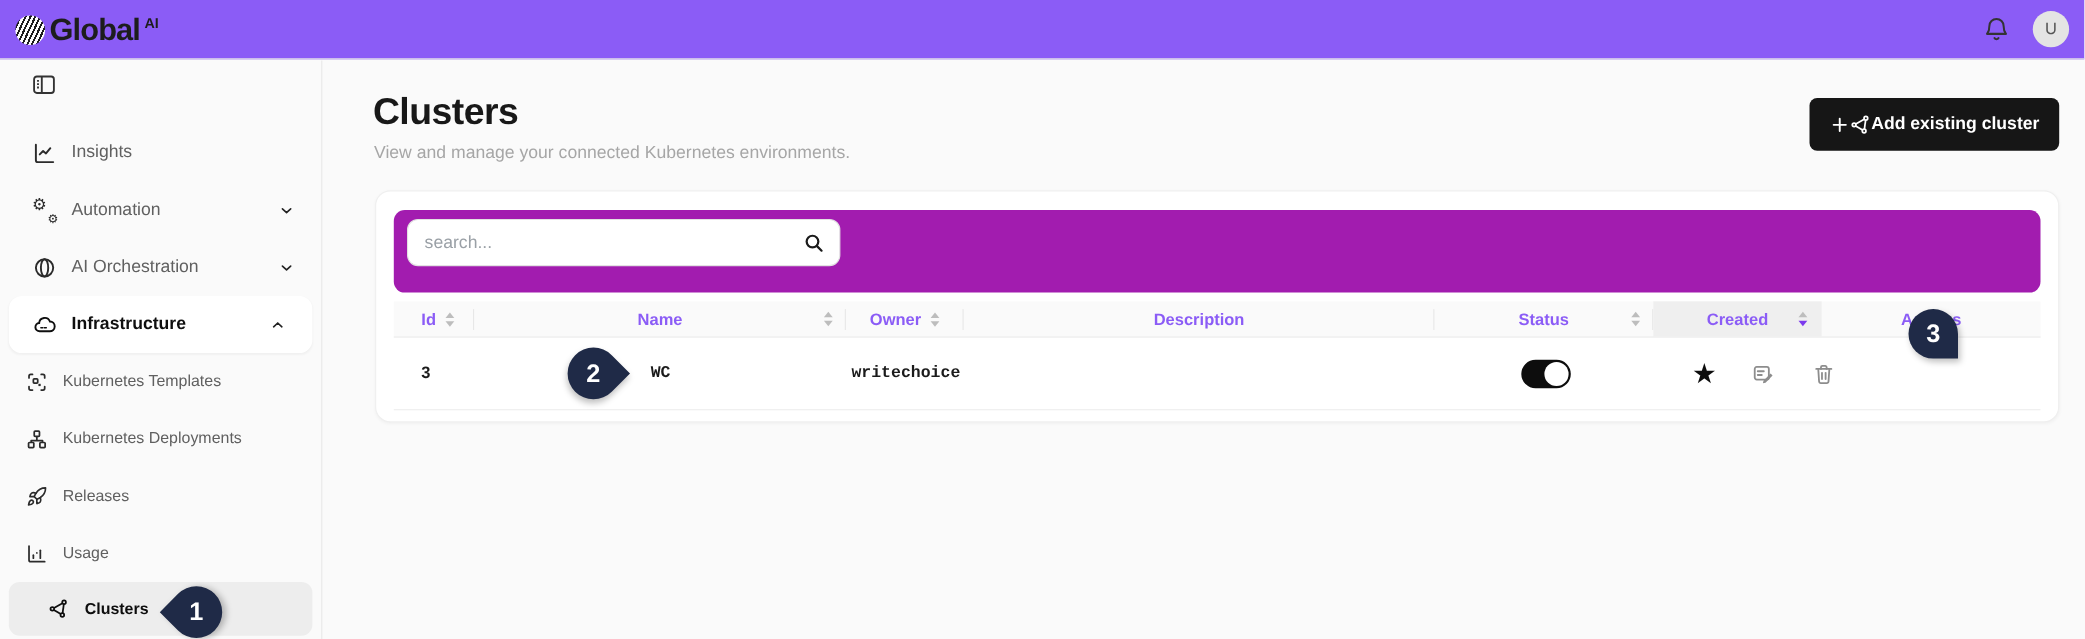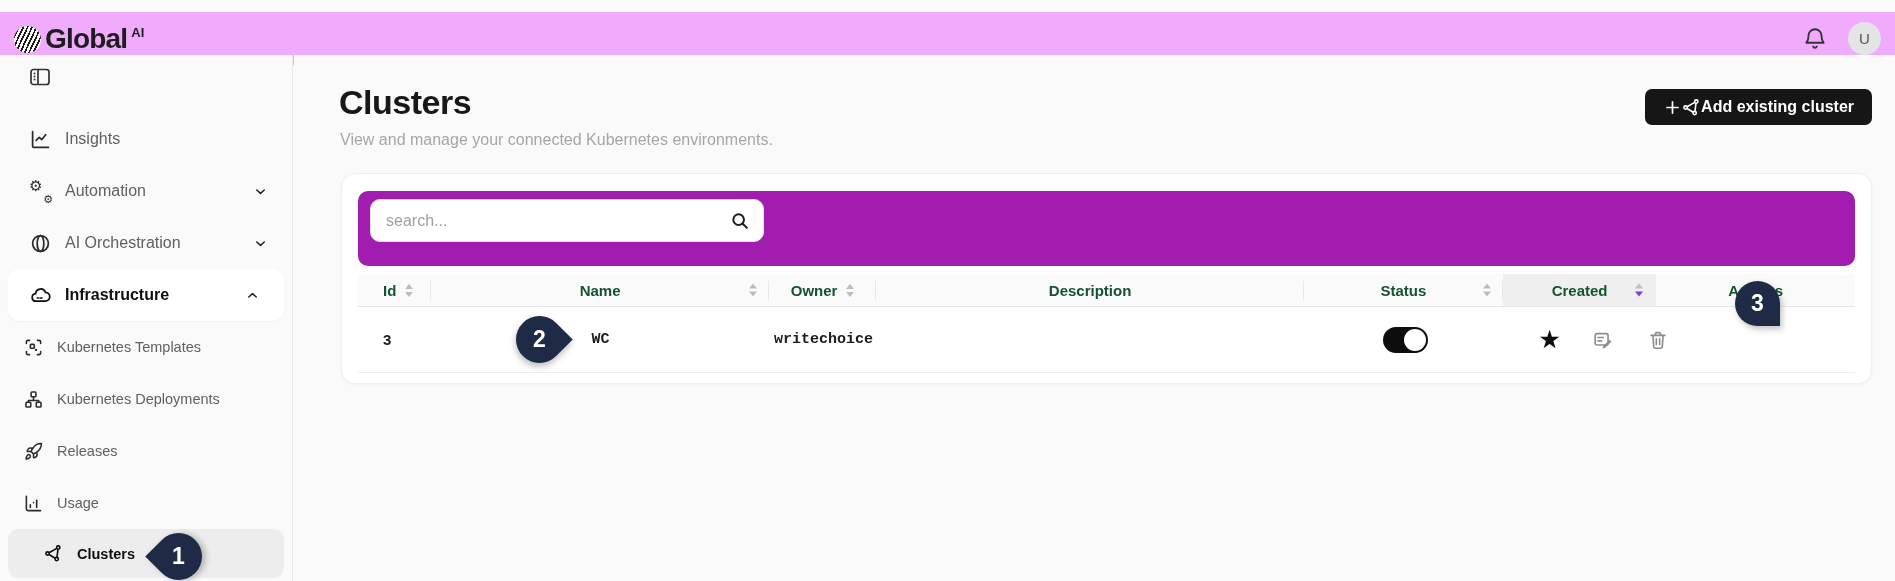--- a/index.html
+++ b/index.html
@@ -1,20 +1,20 @@
 <!DOCTYPE html>
 <html><head>
 <meta charset="utf-8">
 <style>
   * { margin:0; padding:0; box-sizing:border-box; }
   html,body { width:1895px; height:581px; overflow:hidden; }
   body { font-family:"Liberation Sans", sans-serif; background:#fafafa; color:#1c1c1c; position:relative; }
 
   
-  .topbar { position:absolute; left:0; top:12px; width:1895px; height:54px; background:#f0abfc;
+  .topbar { position:absolute; left:0; top:0; width:1895px; height:54px; background:#8b5cf6;
             border-bottom:1px solid #e9e9e9; display:flex; align-items:center; justify-content:space-between;text-align:center; }
   .brand { display:flex; align-items:flex-start; padding-left:14px; gap:4px; }
   .globe { width:27px; height:27px; border-radius:50%; margin-top:4px;
            background:repeating-linear-gradient(115deg,#1b1b1b 0 1.7px,#fdfdfd 1.7px 4px); }
   .brand-text { font-size:28px; font-weight:700; color:#1d1d1d; letter-spacing:-0.8px; line-height:34px; }
   .brand-sup { font-size:13px; font-weight:700; color:#1d1d1d; margin-top:3px; letter-spacing:0; }
   .topbar-right { display:flex; align-items:center; gap:20px; padding-right:14px; }
   .bell { width:26px; height:26px; }
   .avatar { width:33px; height:33px; border-radius:50%; background:#e4e4e4; color:#555;
             display:flex; align-items:center; justify-content:center; font-size:15px; }
@@ -37,41 +37,41 @@
   .sub-item.active { background:#ededed; border-radius:10px; margin:0 8px; padding-left:36px; height:49px; }
   .sub-item.active .sub-label { font-weight:700; color:#0d0d0d; }
   .gear-wrap { position:relative; width:21px; height:21px; }
   .gear-a { position:absolute; left:-1px; top:-4px; font-size:15px; color:#2b2b2b; }
   .gear-b { position:absolute; right:-2px; bottom:-4px; font-size:11px; color:#2b2b2b; }
 
   
   .main { position:absolute; left:294px; top:55px; width:1601px; height:526px; background:#fafafa; }
   .page-title { position:absolute; left:45px; top:28px; font-size:34px; font-weight:700; color:#181818; letter-spacing:-0.5px; }
   .page-sub { position:absolute; left:46px; top:76px; font-size:16px; color:#a6a6a6; }
-  .add-btn { position:absolute; right:23px; top:34px; height:36px; background:#161616; color:#fff;
+  .add-btn { position:absolute; right:23px; top:34px; height:48px; background:#161616; color:#fff;
              border:none; border-radius:7px; display:flex; align-items:center; gap:0; padding:0 18px;
              font-family:"Liberation Sans", sans-serif; font-size:16px; font-weight:700; cursor:pointer; }
   .add-btn .plus-ico, .add-btn .net-ico { width:19px; height:19px; }
 
   
   .card { position:absolute; left:47px; right:23px; top:118px; height:211px; background:#ffffff;
           border:1px solid #efefef; border-radius:14px; box-shadow:0 1px 3px rgba(0,0,0,0.04); }
   .search-band { position:absolute; left:16px; right:16px; top:17px; height:75px; background:#a21caf; border-radius:10px; }
   .search-box { position:absolute; left:12px; top:8px; width:394px; height:43px; background:#fff;
                 border:1px solid #e2e2e2; border-radius:10px; }
   .search-input { position:absolute; left:0; top:0; width:100%; height:100%; border:none; outline:none; background:transparent;
                   border-radius:10px; padding:0 44px 0 15px; font-family:"Liberation Sans", sans-serif;
                   font-size:16px; color:#333; }
   .search-input::placeholder { color:#9aa0a6; }
   .search-ico { position:absolute; right:12px; top:10px; width:22px; height:22px; cursor:pointer; }
 
   
   .table { position:absolute; left:16px; right:16px; top:100px; }
   .thead { display:flex; height:33px; background:#fafafa; border-bottom:1px solid #e7e7e7; align-items:center; }
-  .th { font-size:15px; font-weight:700; color:#14532d; display:flex; align-items:center; height:100%; position:relative; }
+  .th { font-size:15px; font-weight:700; color:#8b5cf6; display:flex; align-items:center; height:100%; position:relative; }
   .th.sep::after { content:""; position:absolute; right:0; top:7px; height:19px; width:1px; background:#e7e7e7; }
   .col-id{width:73px} .col-name{width:339px} .col-owner{width:107px} .col-desc{width:429px}
   .col-status{width:199px} .col-created{width:154px} .col-actions{width:199px}
   .th.left { padding-left:25px; gap:9px; }
   .th.center { justify-content:center; gap:9px;align-items:center; }
   .th .pin-right { position:absolute; right:12px; top:50%; transform:translateY(-50%); }
   .th.created-col { background:#efefef; justify-content:center; }
   .th.created-col .pin-right { right:13px; }
   .sort { display:flex; flex-direction:column; gap:3px; align-items:center; cursor:pointer; }
   .sort .up { width:0; height:0; border-left:4.5px solid transparent; border-right:4.5px solid transparent; border-bottom:5px solid #bdbdbd; }

